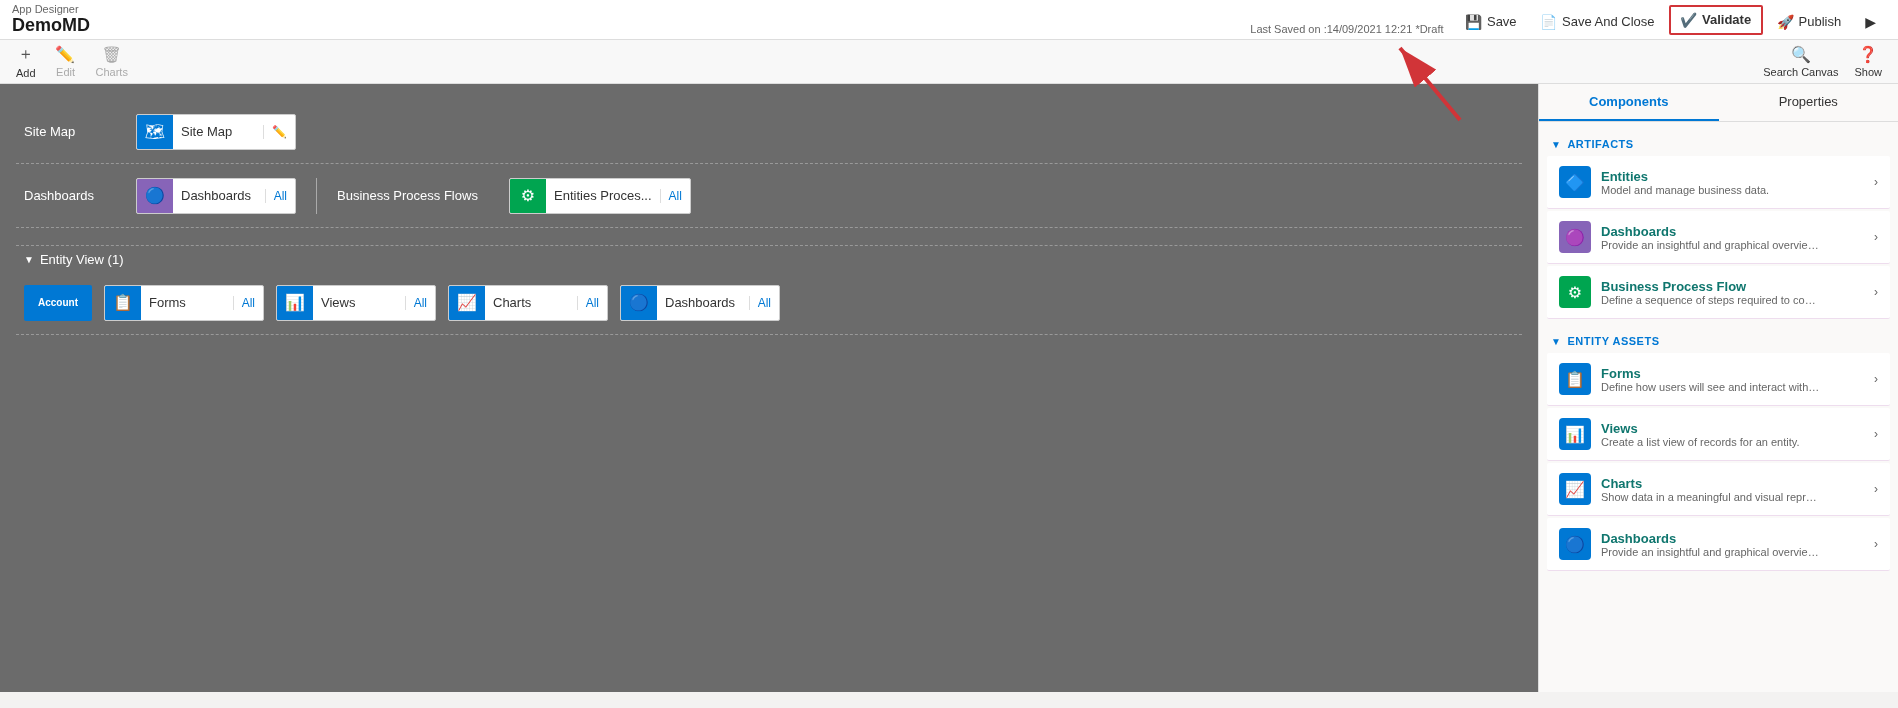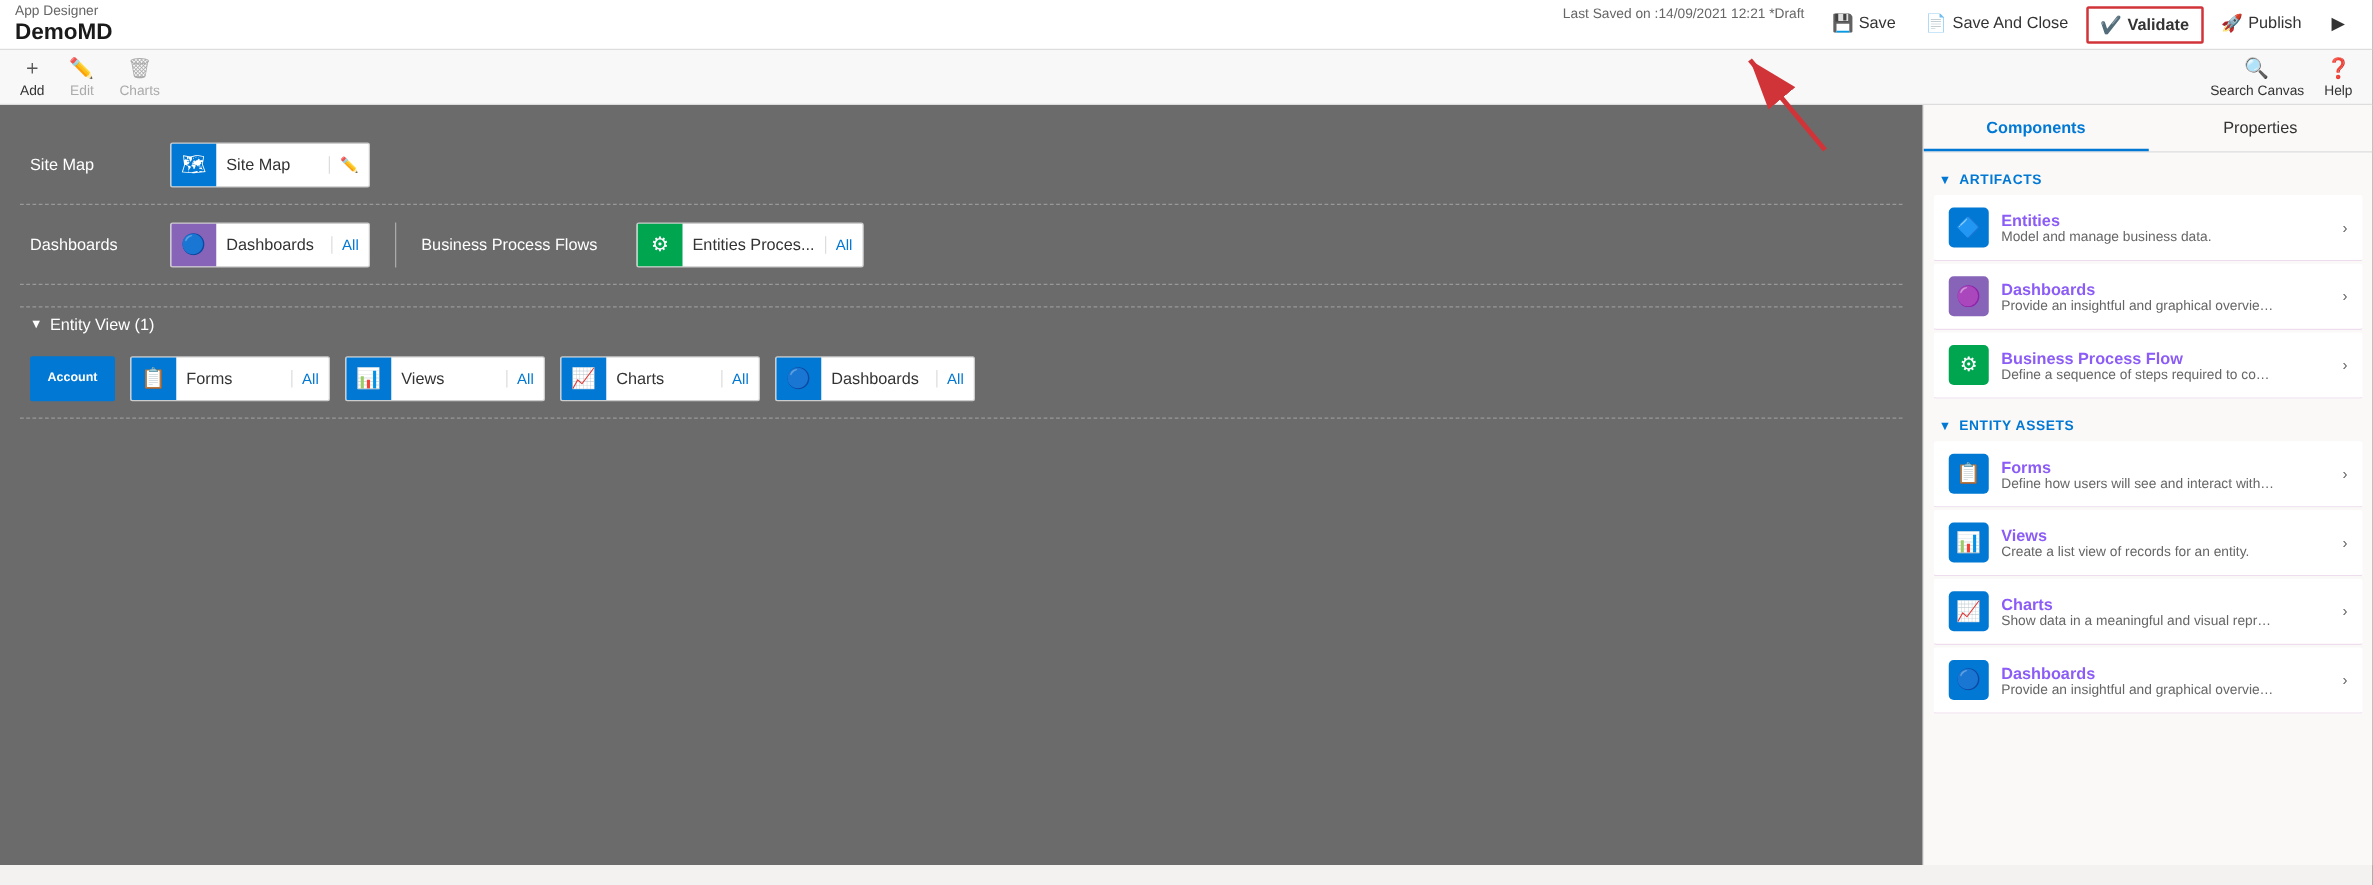--- a/index.html
+++ b/index.html
@@ -7,21 +7,21 @@
 
     
     .top-bar {
       display: flex; align-items: center; justify-content: space-between;
       background: #fff; border-bottom: 1px solid #ddd;
       padding: 4px 12px; height: 40px;
     }
     .top-bar-left { display: flex; flex-direction: column; }
     .app-designer-label { font-size: 11px; color: #666; }
     .app-name { font-size: 18px; font-weight: 600; color: #1a1a1a; }
-    .top-bar-right { display: flex; align-items: flex-start; gap: 4px; font-size: 13px; color: #333; }
+    .top-bar-right { display: flex; align-items: flex-end; gap: 4px; font-size: 13px; color: #333; }
     .top-bar-right .last-saved { font-size: 11px; color: #666; margin-right: 8px; }
     .toolbar-btn {
       display: flex; align-items: center; gap: 4px;
       padding: 5px 10px; border: none; background: transparent;
       cursor: pointer; font-size: 13px; color: #333; border-radius: 2px;
     }
     .toolbar-btn.validate {
       background: #fff; border: 2px solid #d13438; color: #333;
       font-weight: 600;
     }
@@ -115,21 +115,21 @@
     }
     .artifact-item .item-icon {
       width: 32px; height: 32px; border-radius: 4px;
       display: flex; align-items: center; justify-content: center;
       font-size: 16px; color: #fff; flex-shrink: 0; margin-right: 10px;
     }
     .artifact-item .item-icon.blue { background: #0078d4; }
     .artifact-item .item-icon.purple { background: #8764b8; }
     .artifact-item .item-icon.green { background: #00a550; }
     .artifact-item .item-text { flex: 1; }
-    .artifact-item .item-title { font-size: 13px; font-weight: 600; color: #8b5cf6; }
+    .artifact-item .item-title { font-size: 13px; font-weight: 600; color: #0f766e; }
     .artifact-item .item-desc { font-size: 11px; color: #666; white-space: nowrap; overflow: hidden; text-overflow: ellipsis; max-width: 220px; }
     .artifact-item .item-chevron { color: #666; font-size: 12px; }
 
     
     .arrow-overlay {
       position: fixed; top: 0; left: 0; pointer-events: none; z-index: 9999;
     }
   </style>
 </head>
 <body>
@@ -177,21 +177,21 @@
     <span>Charts</span>
   </div>
   <div class="toolbar-spacer"></div>
   <div class="toolbar-right">
     <div class="search-canvas">
       <span class="icon">🔍</span>
       <span>Search Canvas</span>
     </div>
     <div class="help-btn">
       <span class="icon">❓</span>
-      <span>Help</span>
+      <span>Show</span>
     </div>
   </div>
 </div>
 
 <div class="main-layout">
 
   <div class="canvas">
 
     <div class="canvas-row" style="border-bottom: 1px dashed #999;">
       <span class="row-label">Site Map</span>

